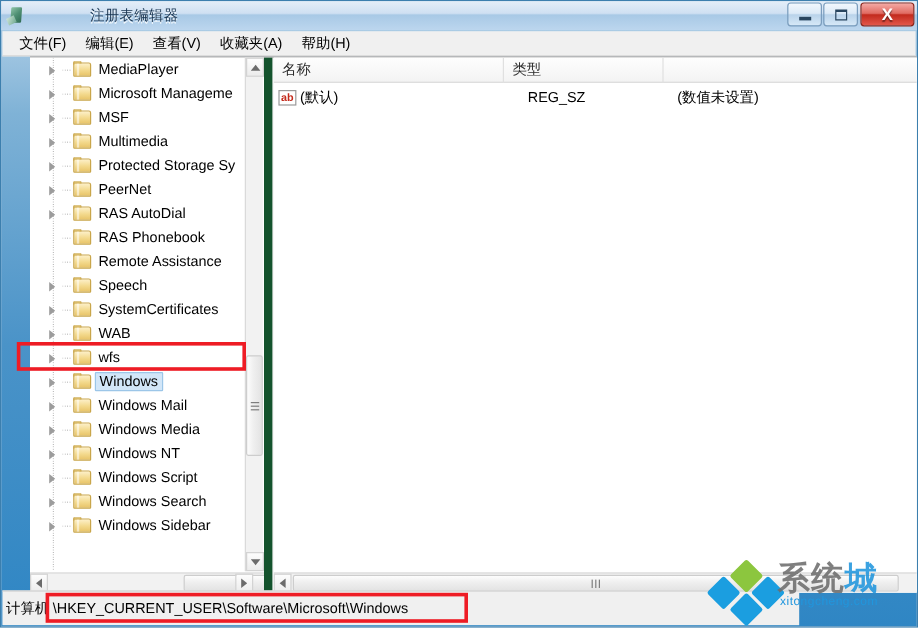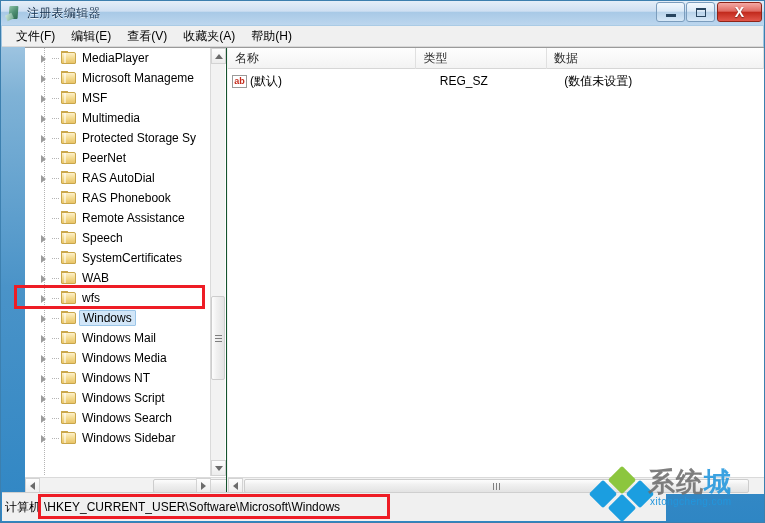--- a/index.html
+++ b/index.html
@@ -25,20 +25,21 @@
 
   
   .titlebar {
     position: absolute;
     left: 0; top: 0;
     width: 763px;
     height: 24px;
     background: linear-gradient(to bottom, #e4eef8 0%, #cfe0f2 42%, #a8c9e6 48%, #bcd6ee 100%);
     display: flex;
     align-items: center;
+    gap: 48px;
   }
   .title-icon {
     width: 16px; height: 16px;
     margin-left: 5px; margin-right: 5px;
     position: relative;
     flex: 0 0 auto;
   }
   .title-icon .ic-body {
     position: absolute; left: 3px; top: 1px;
     width: 9px; height: 13px;
@@ -118,21 +119,21 @@
     border-top: 1px solid #9a9a9a;
   }
 
   
   .tree-panel {
     position: absolute;
     left: 0px; top: 0px;
     width: 202px;
     height: 446px;
     background: #ffffff;
-    border-right: 1px solid #14532d;
+    border-right: 7px solid #14532d;
     overflow: hidden;
   }
   .tree-scroll-area {
     position: absolute;
     left: 0; top: 0;
     width: 186px;
     height: 428px;
     overflow: hidden;
   }
   .tree-row {
@@ -662,21 +663,20 @@
         <div class="sb-btn" style="position:absolute;right:16px;top:0;height:16px;">
           <div class="sb-arrow-right"></div>
         </div>
       </div>
     </div>
 
     <div class="list-panel">
       <div class="col-header" id="col-header">
           <div class="col-cell" style="width: 192px;">名称</div>
           <div class="col-cell" style="width: 133px;">类型</div>
-          <div class="col-cell" style="width: 221px;">数据</div>
         </div>
       <div class="list-row">
         <div class="cell" style="width:182px;padding-left:0;">
           <span class="ab-icon">ab</span>
           <span>(默认)</span>
         </div>
         <div class="cell" style="width:133px;margin-left:35px;">REG_SZ</div>
         <div class="cell" style="width:221px;">(数值未设置)</div>
       </div>
 

